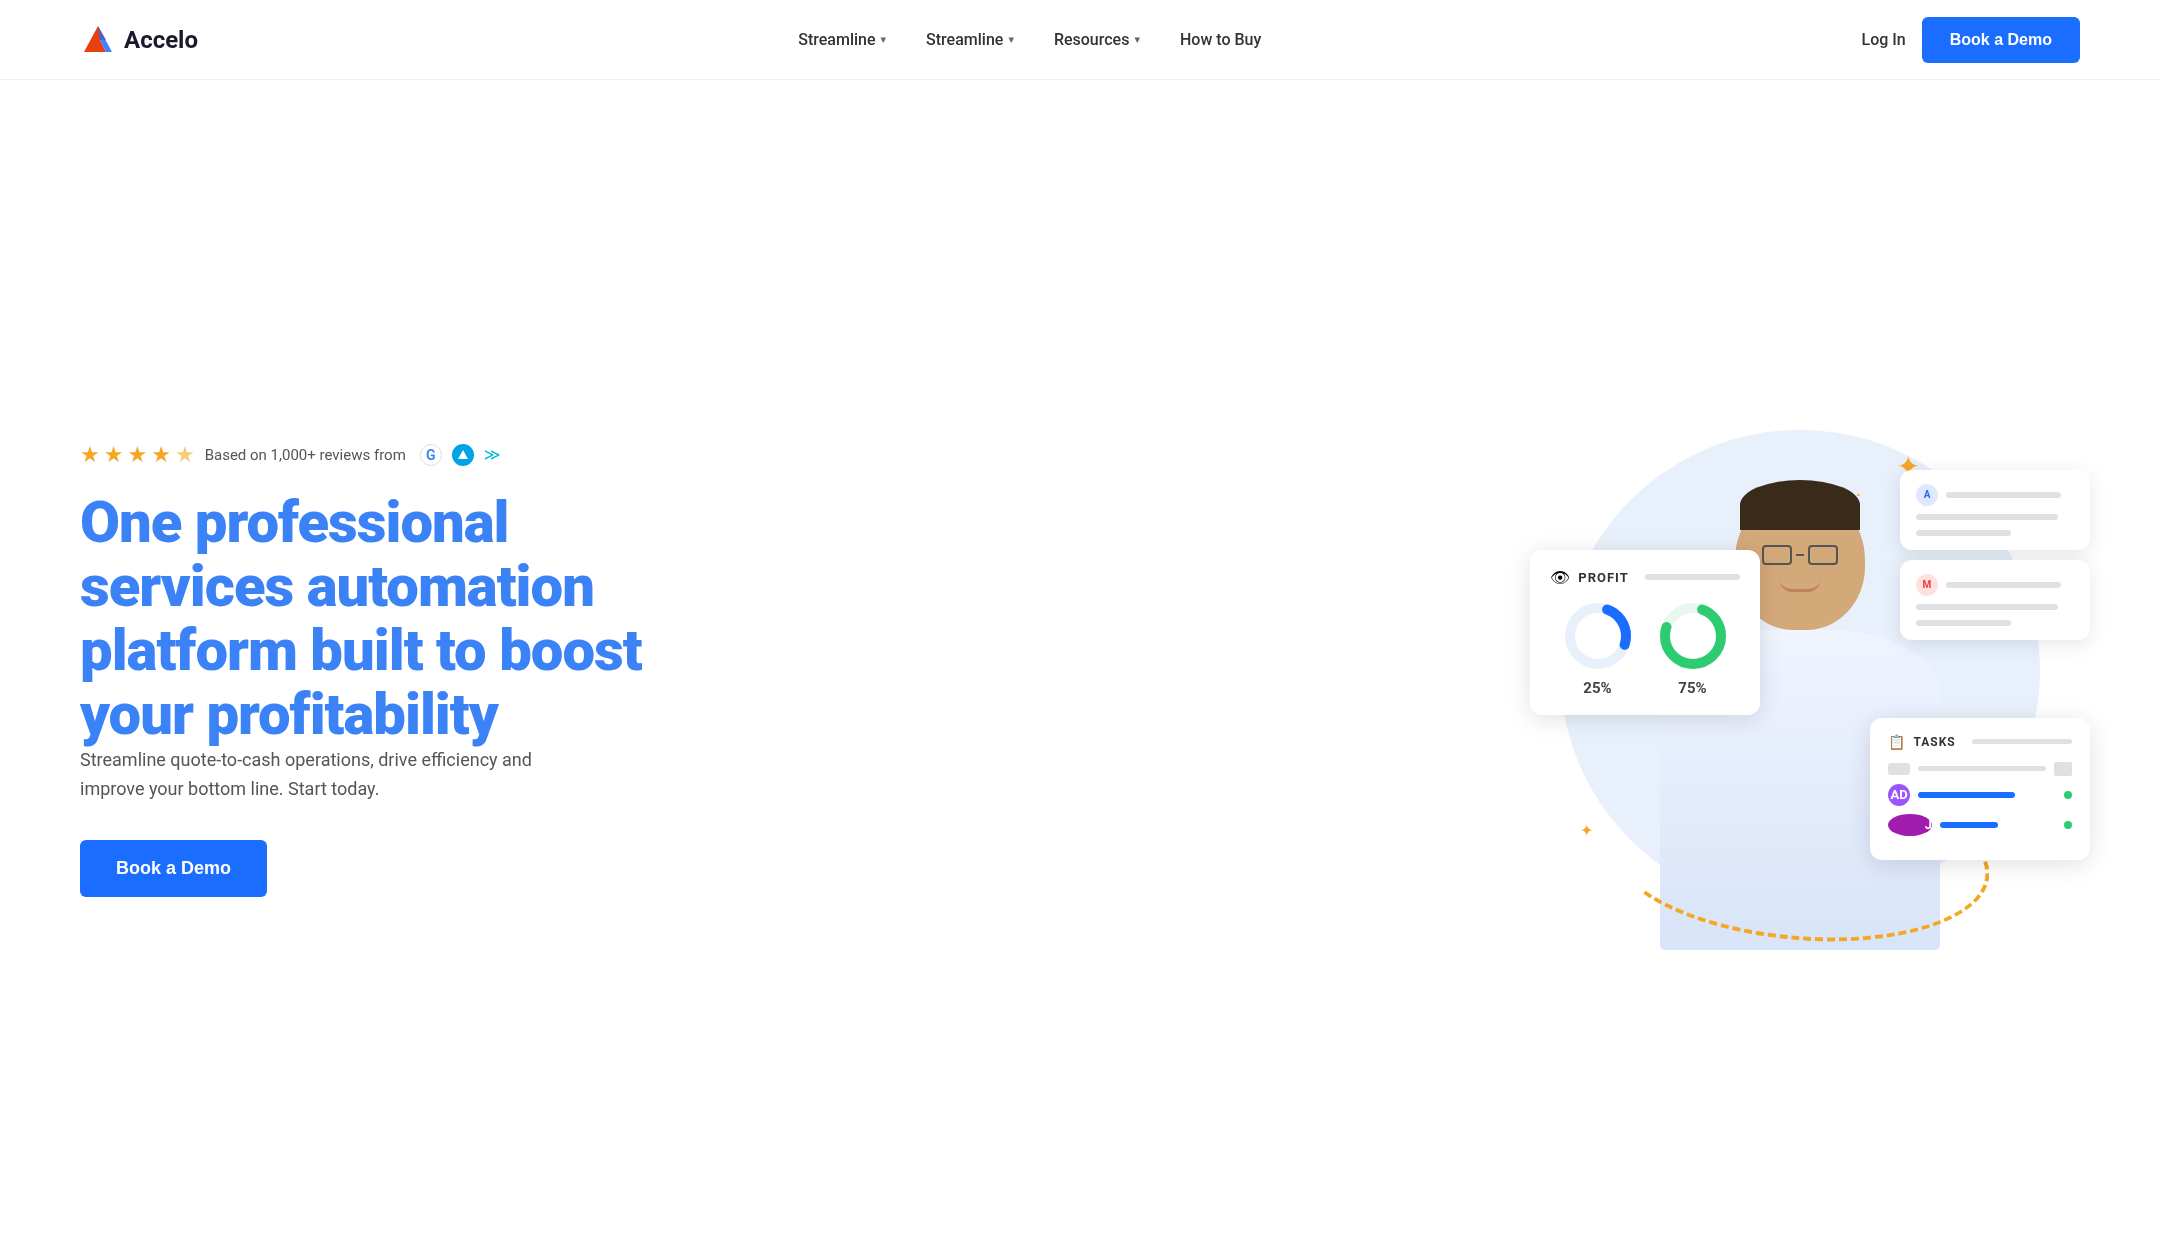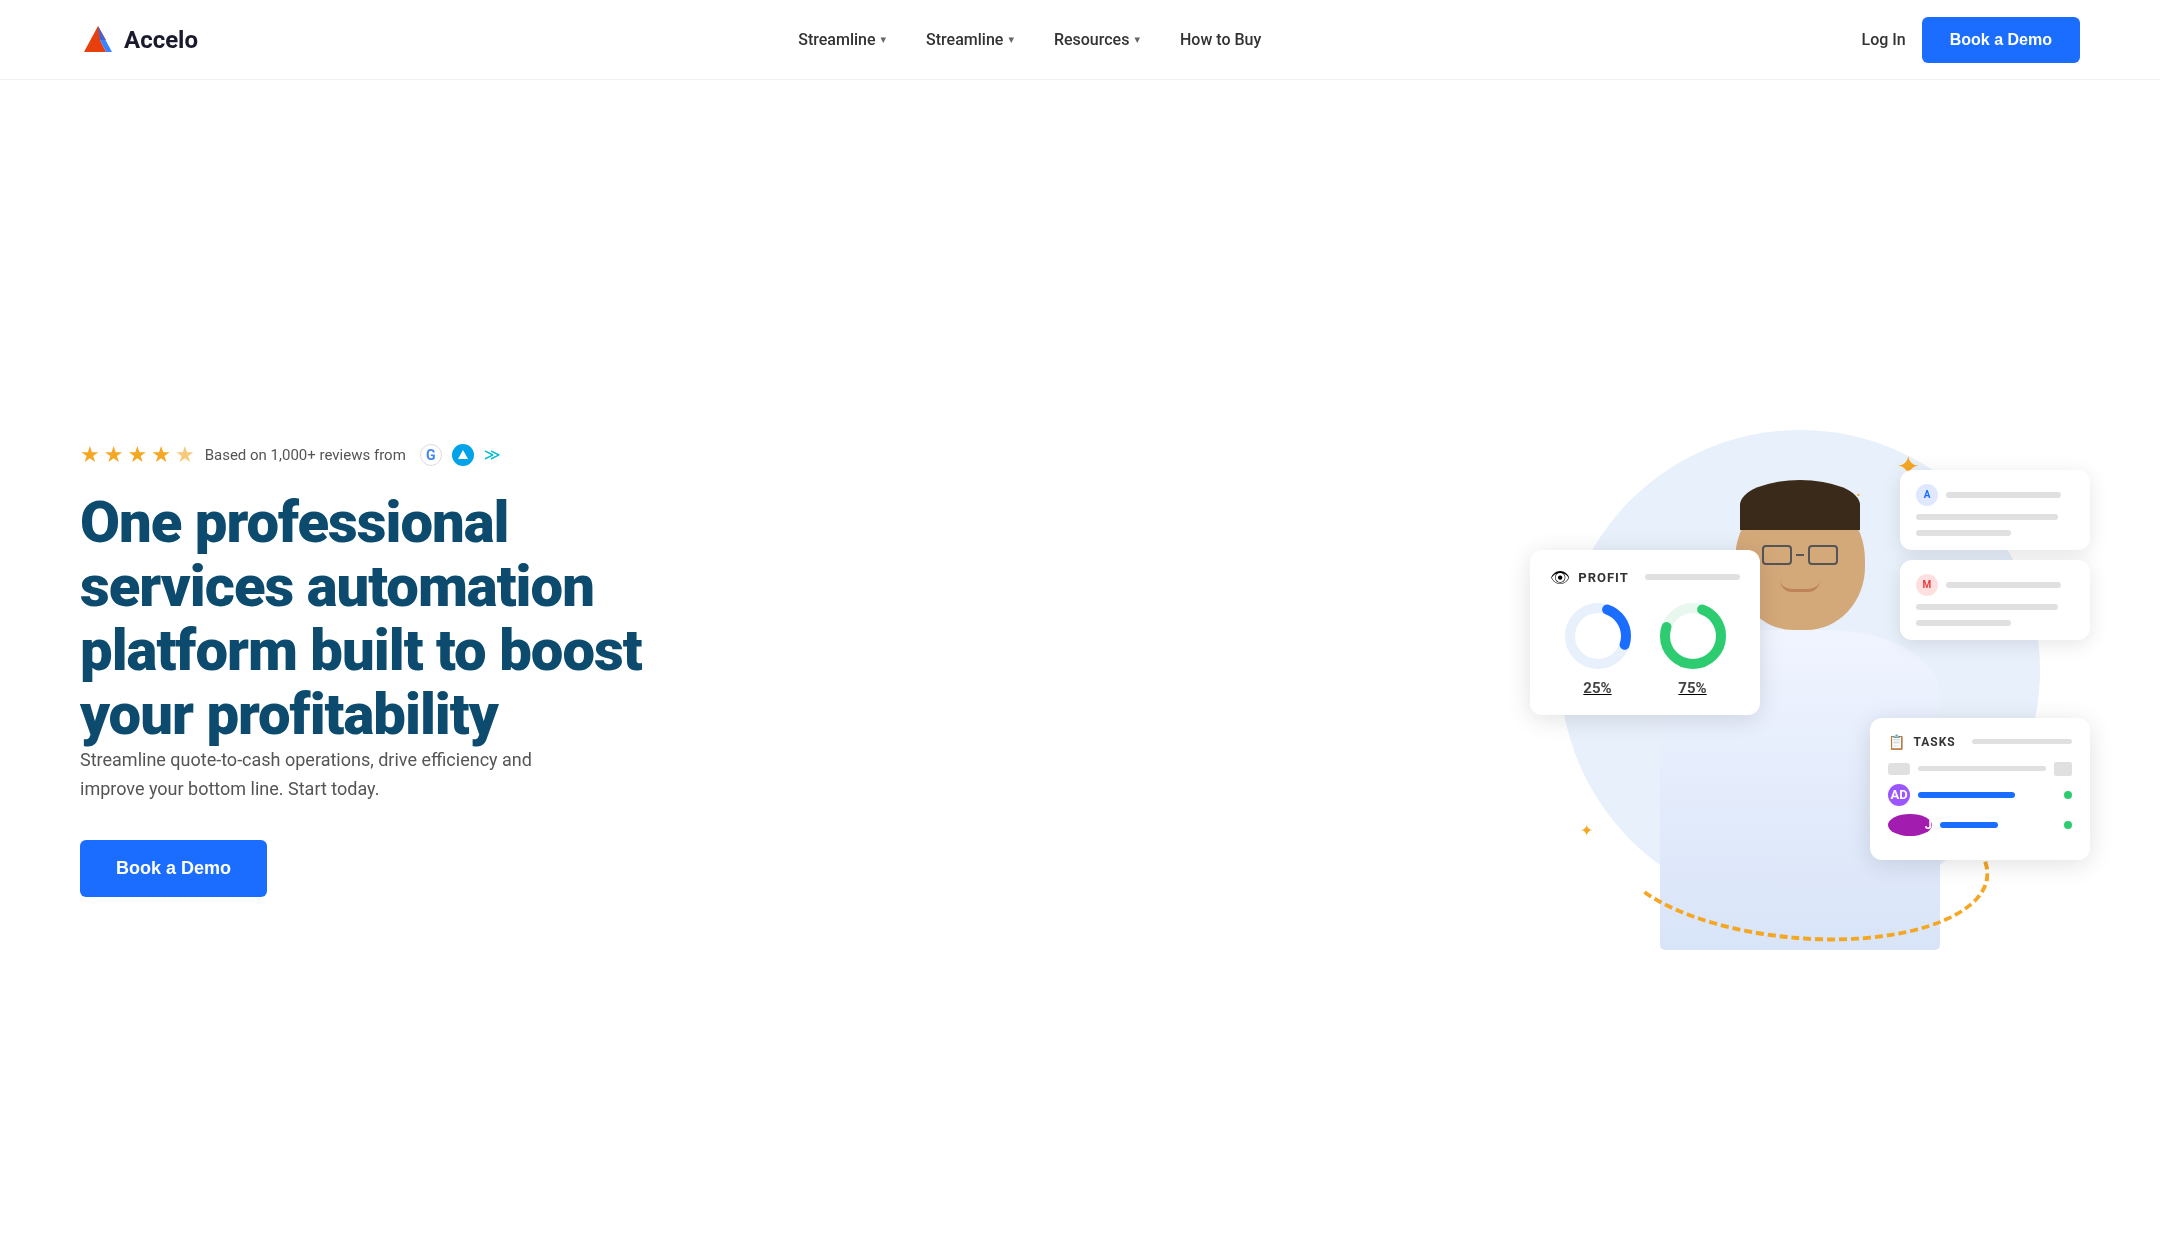--- a/index.html
+++ b/index.html
@@ -85,21 +85,21 @@
       background: #fff;
       border-radius: 50%;
       display: flex; align-items: center; justify-content: center;
       font-weight: 700; font-size: 14px; color: #4285F4;
       border: 1.5px solid #ddd;
     }
 
     .hero-heading {
       font-size: 58px;
       font-weight: 900;
-      color: #0c4a6e;
+      color: #3b82f6;
       line-height: 1.1;
       letter-spacing: -1px;
     }
     .hero-subtext {
       font-size: 18px;
       color: #555;
       line-height: 1.6;
       margin-bottom: 36px;
       max-width: 520px;
     }
@@ -157,21 +157,20 @@
       align-items: center;
       gap: 8px;
       margin-bottom: 14px;
     }
     .profit-icon { font-size: 16px; }
     .profit-label { font-size: 13px; font-weight: 700; color: #333; letter-spacing: 1px; text-transform: uppercase; }
     .profit-charts {
       display: flex;
       justify-content: space-around;
       align-items: flex-start;
-      text-decoration: underline;
     }
     .donut-container { text-align: center; }
     .donut-svg { width: 70px; height: 70px; }
     .donut-label { font-size: 15px; font-weight: 700; color: #444; margin-top: 4px; }
 
     .tasks-card {
       position: absolute;
       bottom: 90px; right: -10px;
       background: #fff;
       border-radius: 12px;

